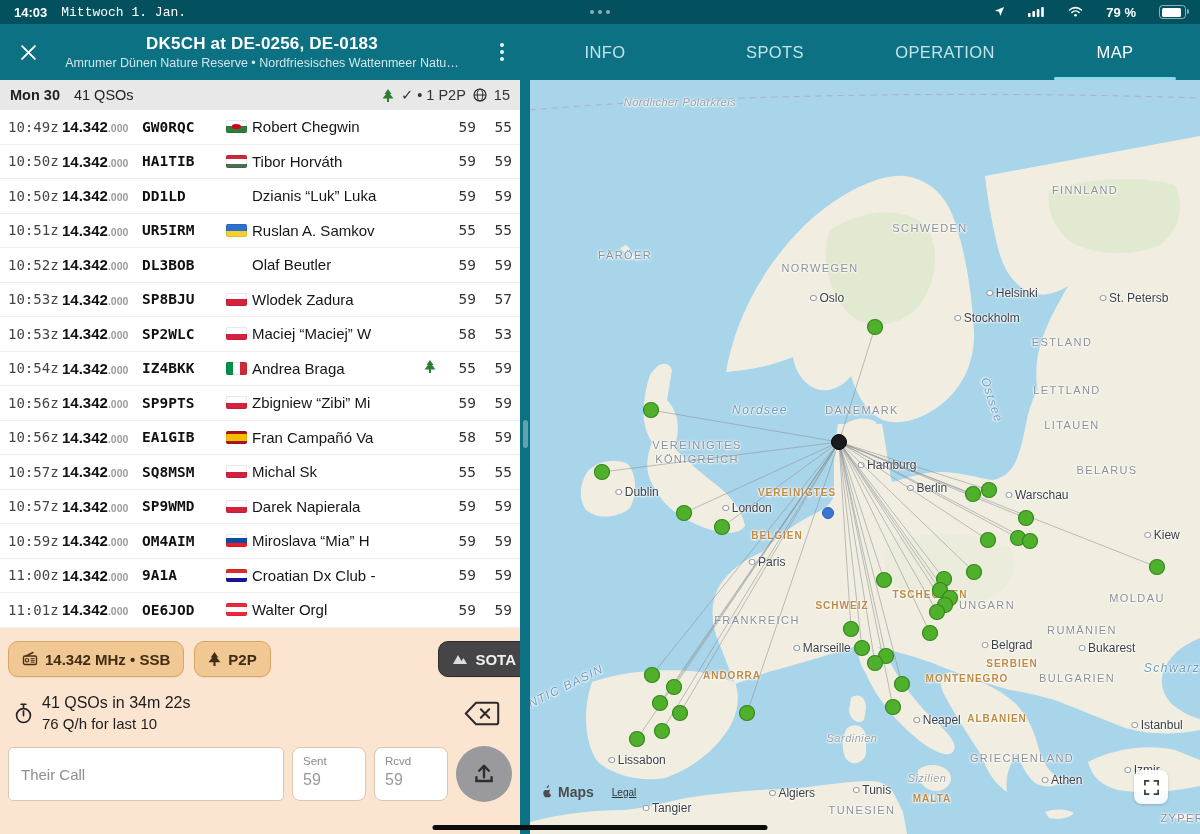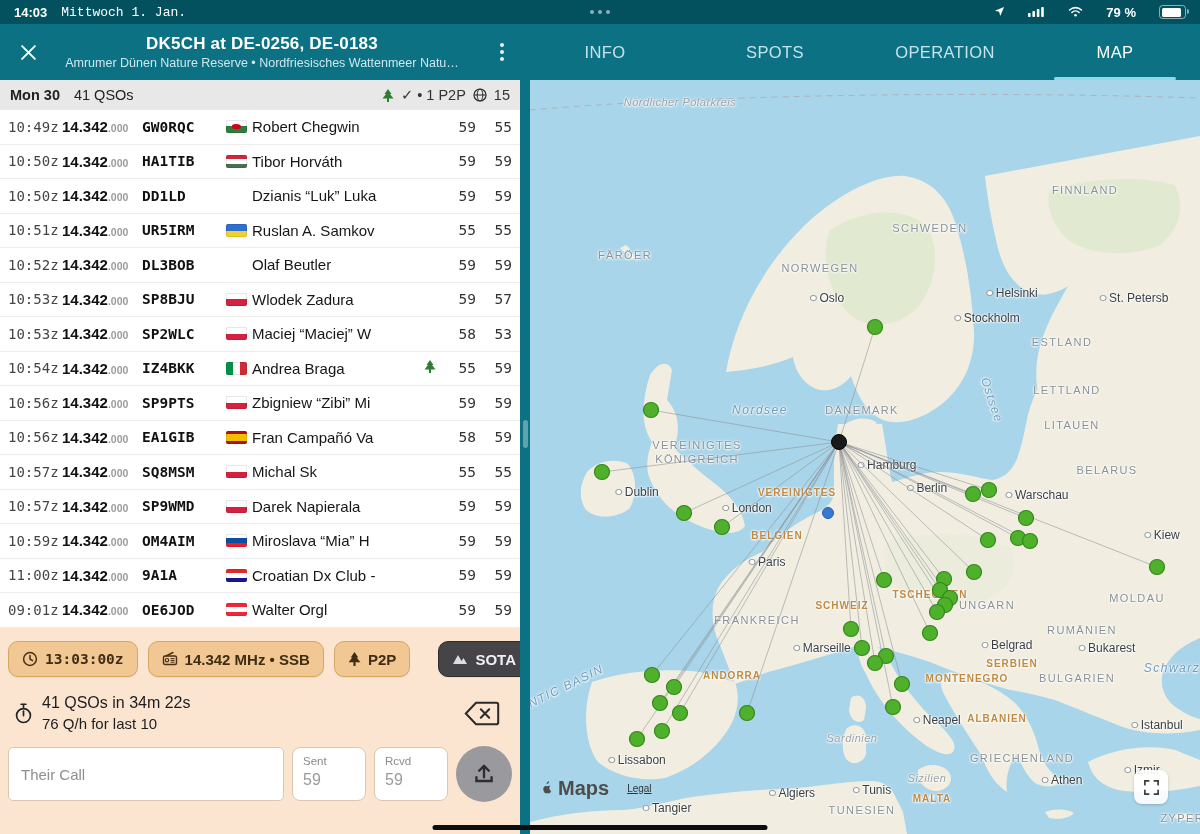--- a/index.html
+++ b/index.html
@@ -93,21 +93,21 @@
   .map-labels{position:absolute;left:0;top:0;width:754px;height:754px;pointer-events:none;}
   .ml{position:absolute;white-space:nowrap;text-shadow:0 0 2px #fff,0 0 3px #fff,0 1px 2px #fff;}
   .ml-country{font-size:11px;letter-spacing:1.4px;color:#8a9097;font-weight:500;}
   .ml-small{font-size:10px;letter-spacing:1px;color:#c08a42;font-weight:600;}
   .ml-city{font-size:12px;color:#3a3f44;}
   .ml-city::before{content:"";display:inline-block;width:4.5px;height:4.5px;border-radius:50%;background:#fdfdfd;
                    border:1px solid #8d959b;margin-right:3px;vertical-align:1px;}
   .ml-water{font-size:12px;font-style:italic;color:#6f9cbb;letter-spacing:1.5px;}
   .ml-region{font-size:11px;font-style:italic;color:#9aa2a8;letter-spacing:.5px;}
   .map-attrib{position:absolute;left:12px;bottom:34px;display:flex;align-items:center;gap:18px;}
-  .maps-logo{display:flex;align-items:center;gap:3px;color:#4d4d4d;font-size:20px;font-weight:600;}
+  .maps-logo{display:flex;align-items:center;gap:3px;color:#4d4d4d;font-size:14px;font-weight:600;}
   .legal-link{font-size:10px;color:#333;text-decoration:underline;cursor:pointer;}
   .fullscreen-btn{position:absolute;right:32px;bottom:30px;width:34px;height:34px;background:rgba(255,255,255,.9);
                   border-radius:8px;display:flex;align-items:center;justify-content:center;cursor:pointer;
                   box-shadow:0 1px 3px rgba(0,0,0,.2);}
   
   .home-indicator{position:absolute;left:50%;transform:translateX(-50%);bottom:4px;width:335px;height:5px;
                   border-radius:3px;background:#0d0d0d;z-index:60;cursor:grab;}
 </style>
 </head>
 <body>
@@ -334,40 +334,33 @@
             <span class="q-time">11:00z</span>
             <span class="q-freq">14.342<span class="sub">.000</span></span>
             <span class="q-call">9A1A</span>
             <span class="flag flag-hr"></span>
             <span class="q-name">Croatian Dx Club -</span>
             <span class=""></span>
             <span class="q-rst">59</span>
             <span class="q-rst">59</span>
           </div>
           <div class="qso-row">
-            <span class="q-time">09:01z</span>
+            <span class="q-time">11:01z</span>
             <span class="q-freq">14.342<span class="sub">.000</span></span>
             <span class="q-call">OE6JOD</span>
             <span class="flag flag-at"></span>
             <span class="q-name">Walter Orgl</span>
             <span class=""></span>
             <span class="q-rst">59</span>
             <span class="q-rst">59</span>
           </div>
         </div>
 
       <div class="entry-panel">
         <div class="chip-row">
-          <div class="chip">
-            <svg width="16" height="16" viewBox="0 0 16 16">
-              <circle cx="8" cy="8" r="6.4" fill="none" stroke="#4a3115" stroke-width="1.5"></circle>
-              <path d="M8 4.5 V8 L10.6 9.6" fill="none" stroke="#4a3115" stroke-width="1.5" stroke-linecap="round"></path>
-            </svg>
-            <span class="mono">13:03:00z</span>
-          </div>
           <div class="chip">
             <svg width="16" height="16" viewBox="0 0 16 16">
               <rect x="1.5" y="5" width="13" height="8.5" rx="1.5" fill="none" stroke="#4a3115" stroke-width="1.4"></rect>
               <path d="M4 5 L11 1.5" stroke="#4a3115" stroke-width="1.4" stroke-linecap="round"></path>
               <circle cx="5" cy="9.2" r="1.7" fill="none" stroke="#4a3115" stroke-width="1.2"></circle>
               <path d="M8.6 7.6 h4 M8.6 9.4 h4 M8.6 11.2 h4" stroke="#4a3115" stroke-width="1"></path>
             </svg>
             <span>14.342 MHz • SSB</span>
           </div>
           <div class="chip">

